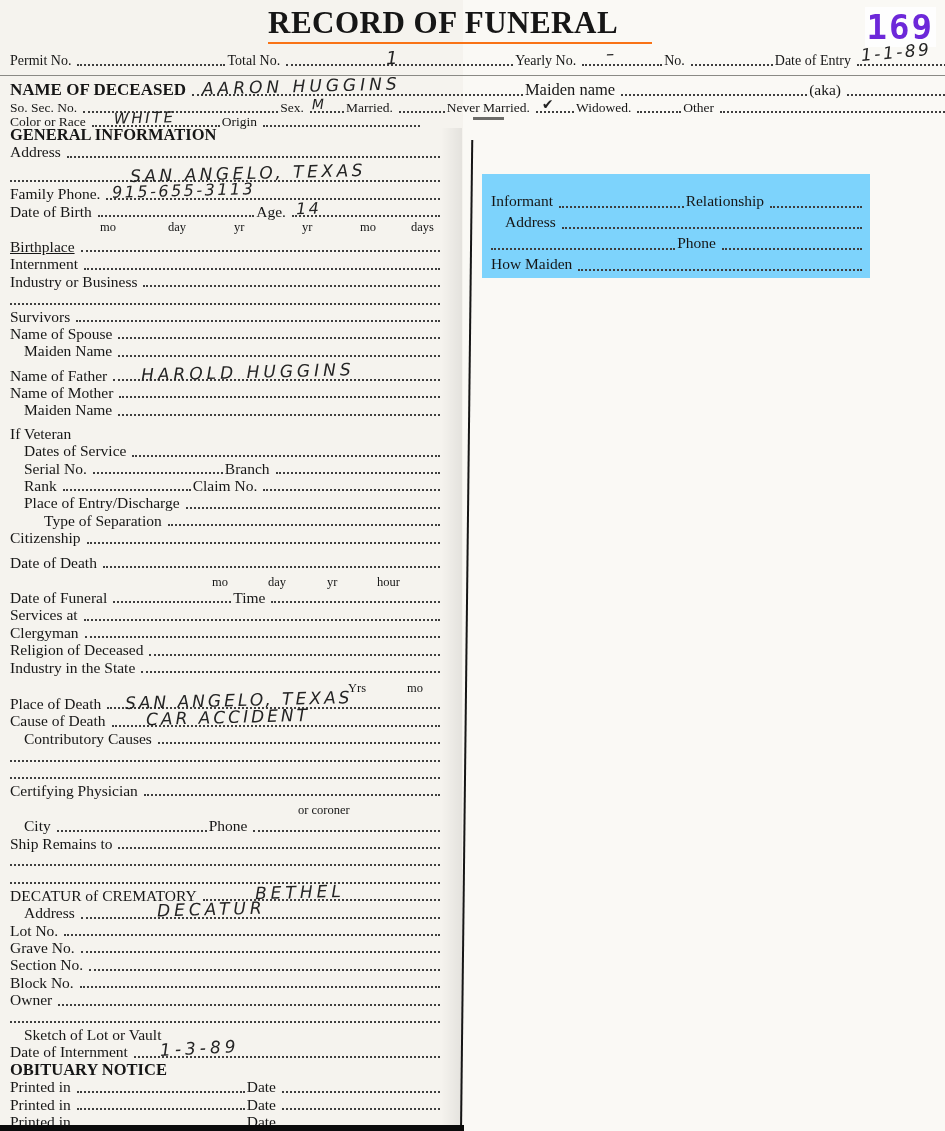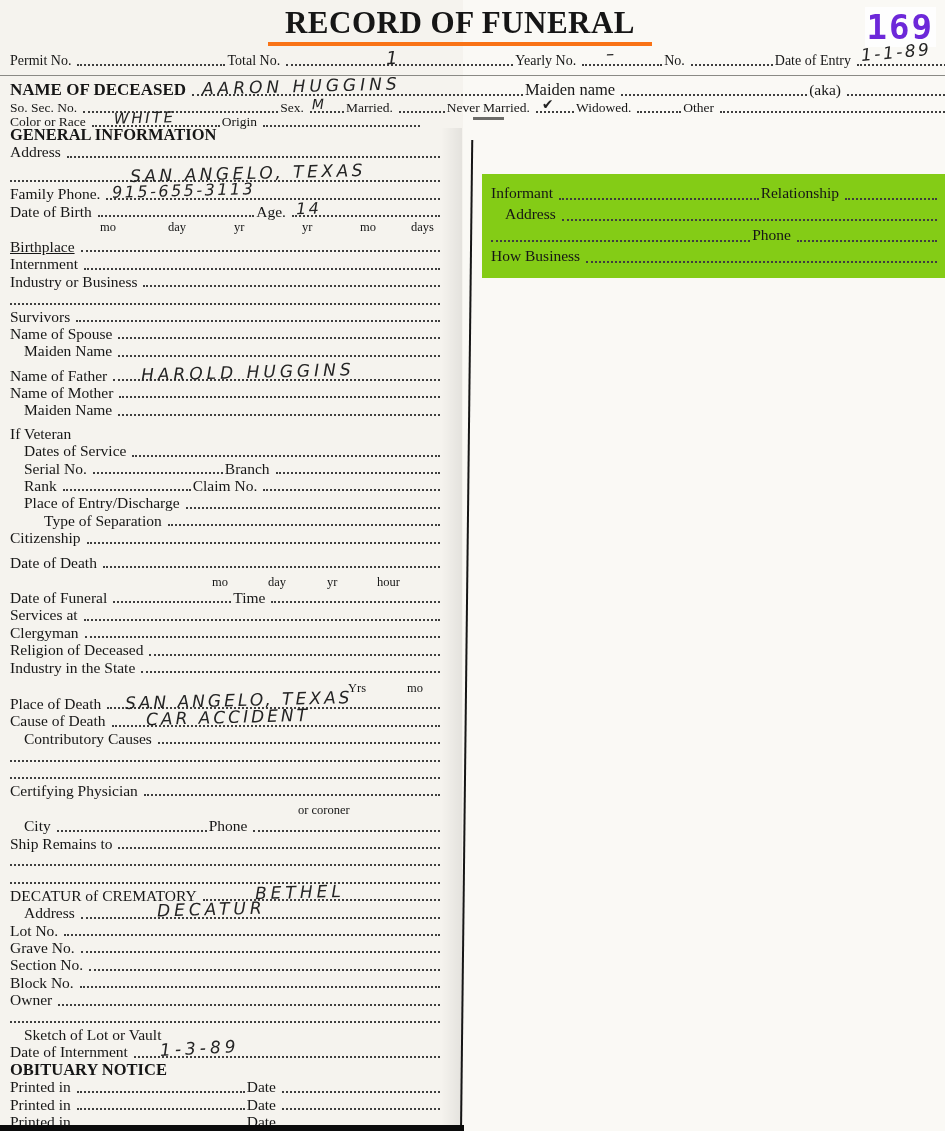--- a/index.html
+++ b/index.html
@@ -5,23 +5,23 @@
   html,body{margin:0;padding:0;}
   body{
     width:945px;height:1131px;position:relative;overflow:hidden;
     background:#f5f3ee;color:#161616;
     font-family:"Liberation Serif", serif;
   }
   .rightpage{position:absolute;left:463px;top:0;width:482px;height:1131px;background:#faf9f5;}
   .gutter{position:absolute;left:441px;top:128px;width:21px;height:1003px;
     background:linear-gradient(to right, rgba(0,0,0,0), rgba(0,0,0,0.07));}
   .title{
-    position:absolute;top:5px;left:268px;width:384px;text-align:center;
+    position:absolute;top:5px;left:268px;width:384px;text-align:left;
     font-size:31px;font-weight:bold;letter-spacing:.5px;
-    border-bottom:4px solid #f97316;padding-bottom:1px;
+    border-bottom:2px solid #f97316;padding-bottom:1px;
   }
   .stamp{
     position:absolute;top:7px;right:9px;
     font-family:"DejaVu Sans Mono", monospace;font-weight:bold;
     font-size:34px;letter-spacing:2px;color:#6d28d9;background:#fefefe;padding:0 2px;
   }
   .r{display:flex;align-items:flex-end;height:17.4px;line-height:17.4px;
      font-size:15.5px;white-space:nowrap;padding:0 10px;}
   .l{flex:none;}
   .d{flex:1 1 auto;border-bottom:2px dotted #3e3e3e;margin:0 2px 3px 6px;position:relative;min-width:8px;height:13px;}
@@ -35,22 +35,22 @@
   .hrule{position:absolute;top:75px;left:0;width:945px;height:1px;background:#8a8a85;}
   .hdr{position:absolute;left:0;width:945px;}
   .lcol{position:absolute;left:0;top:126px;width:452px;}
   .sub{position:relative;height:14px;font-size:12.5px;line-height:13px;}
   .sub span{position:absolute;bottom:0;}
   .in1{padding-left:24px;}
   .in2{padding-left:44px;}
   .inc{}
   .gap4{margin-top:4px;text-decoration:underline;} .gap6{margin-top:6px;} .gap7{margin-top:7px;}
   .panel{
-    position:absolute;left:482px;top:174px;width:463px;height:104px;
-    background:#84cc16;padding-top:8px;box-sizing:border-box;
+    position:absolute;left:482px;top:174px;width:388px;height:104px;
+    background:#7dd3fc;padding-top:16px;box-sizing:border-box;
   }
   .panel .r{height:21px;line-height:21px;padding:0 6px 0 9px;}
   .divider{
     position:absolute;left:460px;top:140px;width:2px;height:991px;background:#161616;
     transform-origin:bottom left;transform:rotate(0.65deg);
   }
   .nm-underline{position:absolute;left:473px;top:117px;width:31px;height:2.5px;background:#6b6b68;}
   .botbar{position:absolute;left:0;bottom:0;width:464px;height:6px;background:#0b0b0b;}
   .heading{font-size:16.5px;}
 </style>
@@ -134,21 +134,21 @@
   <div class="r" style="padding-left:23px">
     <span class="l">Address</span>
     <span class="d"></span>
   </div>
   <div class="r">
     <span class="d" style="margin-left:0"></span>
     <span class="l">Phone</span>
     <span class="d dn" style="width:140px"></span>
   </div>
   <div class="r">
-    <span class="l">How Business</span>
+    <span class="l">How Maiden</span>
     <span class="d"></span>
   </div>
 </div>
 
 <div class="lcol">
 
   <div class="r b heading">
     <span>GENERAL INFORMATION</span>
   </div>
 

